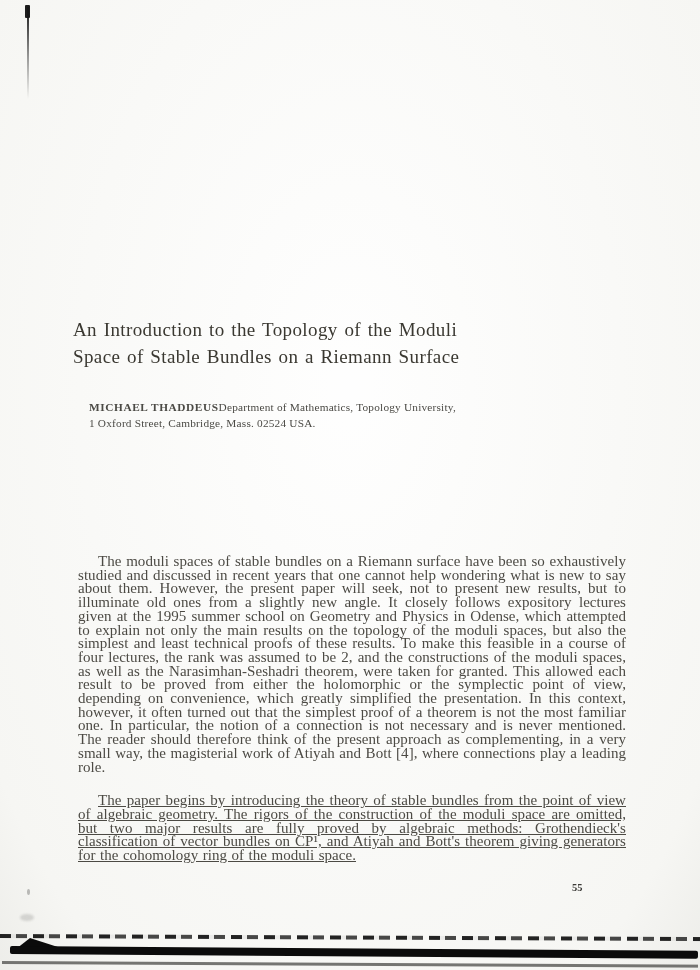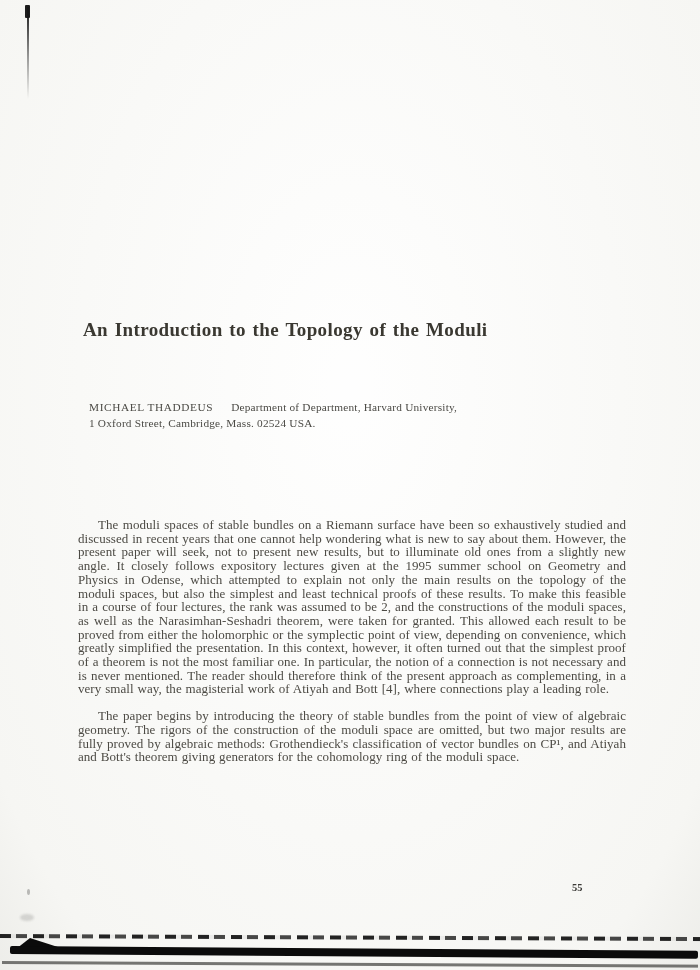--- a/index.html
+++ b/index.html
@@ -16,61 +16,61 @@
   }
   .scan-page {
     position: absolute;
     inset: 0;
     background:
       radial-gradient(ellipse at 50% 40%, rgba(255,255,255,0.9) 0%, rgba(244,244,241,0.6) 85%, rgba(234,234,230,0.8) 100%),
       #f9f9f6;
   }
   .doc-title {
     position: absolute;
-    left: 83px;
+    left: 73px;
     top: 316px;
     color: #3a3831;
-    font-weight: 700;
+    font-weight: 400;
     font-size: 19px;
     line-height: 27px;
     letter-spacing: 0.4px;
     word-spacing: 1.5px;
     filter: blur(0.25px);
     white-space: nowrap;
   }
   .author-block {
     position: absolute;
     left: 89px;
     top: 400px;
     color: #4b4a45;
     font-size: 11.3px;
     line-height: 15.5px;
     letter-spacing: 0.2px;
     filter: blur(0.25px);
     white-space: nowrap;
   }
-  .author-name { margin-right: 18px; letter-spacing: 0.6px; }
+  .author-name { letter-spacing: 0.6px; font-weight: bold; }
   .body-text {
     position: absolute;
     left: 78px;
-    top: 518px;
+    top: 555px;
     width: 548px;
     color: #4c4a44;
-    font-size: 13px;
+    font-size: 15px;
     line-height: 13.7px;
     text-align: justify;
     letter-spacing: 0.05px;
     word-spacing: 0.6px;
     filter: blur(0.28px);
   }
   .body-text p {
     margin: 0;
     text-indent: 20px;
   }
-  .body-text p + p { margin-top: 13px; }
+  .body-text p + p { margin-top: 20px; text-decoration: underline; }
   .page-number {
     position: absolute;
     left: 572px;
     top: 882px;
     color: #3c3b38;
     font-size: 10.5px;
     font-weight: 700;
     filter: blur(0.3px);
   }
   
@@ -160,24 +160,25 @@
 </head>
 <body>
 
 <div class="scan-page">
 
   <div class="artifact-vline-cap"></div>
   <div class="artifact-vline"></div>
 
   <div class="doc-title">
     <div>An Introduction to the Topology of the Moduli</div>
+    <div>Space of Stable Bundles on a Riemann Surface</div>
   </div>
 
   <div class="author-block">
-    <div><span class="author-name">MICHAEL THADDEUS</span><span>Department of Department, Harvard University,</span></div>
+    <div><span class="author-name">MICHAEL THADDEUS</span><span>Department of Mathematics, Topology University,</span></div>
     <div>1 Oxford Street, Cambridge, Mass. 02524 USA.</div>
   </div>
 
   <div class="body-text">
     <p>The moduli spaces of stable bundles on a Riemann surface have been so exhaustively studied and discussed in recent years that one cannot help wondering what is new to say about them. However, the present paper will seek, not to present new results, but to illuminate old ones from a slightly new angle. It closely follows expository lectures given at the 1995 summer school on Geometry and Physics in Odense, which attempted to explain not only the main results on the topology of the moduli spaces, but also the simplest and least technical proofs of these results. To make this feasible in a course of four lectures, the rank was assumed to be 2, and the constructions of the moduli spaces, as well as the Narasimhan-Seshadri theorem, were taken for granted. This allowed each result to be proved from either the holomorphic or the symplectic point of view, depending on convenience, which greatly simplified the presentation. In this context, however, it often turned out that the simplest proof of a theorem is not the most familiar one. In particular, the notion of a connection is not necessary and is never mentioned. The reader should therefore think of the present approach as complementing, in a very small way, the magisterial work of Atiyah and Bott [4], where connections play a leading role.</p>
     <p>The paper begins by introducing the theory of stable bundles from the point of view of algebraic geometry. The rigors of the construction of the moduli space are omitted, but two major results are fully proved by algebraic methods: Grothendieck's classification of vector bundles on CP¹, and Atiyah and Bott's theorem giving generators for the cohomology ring of the moduli space.</p>
   </div>
 
   <div class="page-number">55</div>
 

